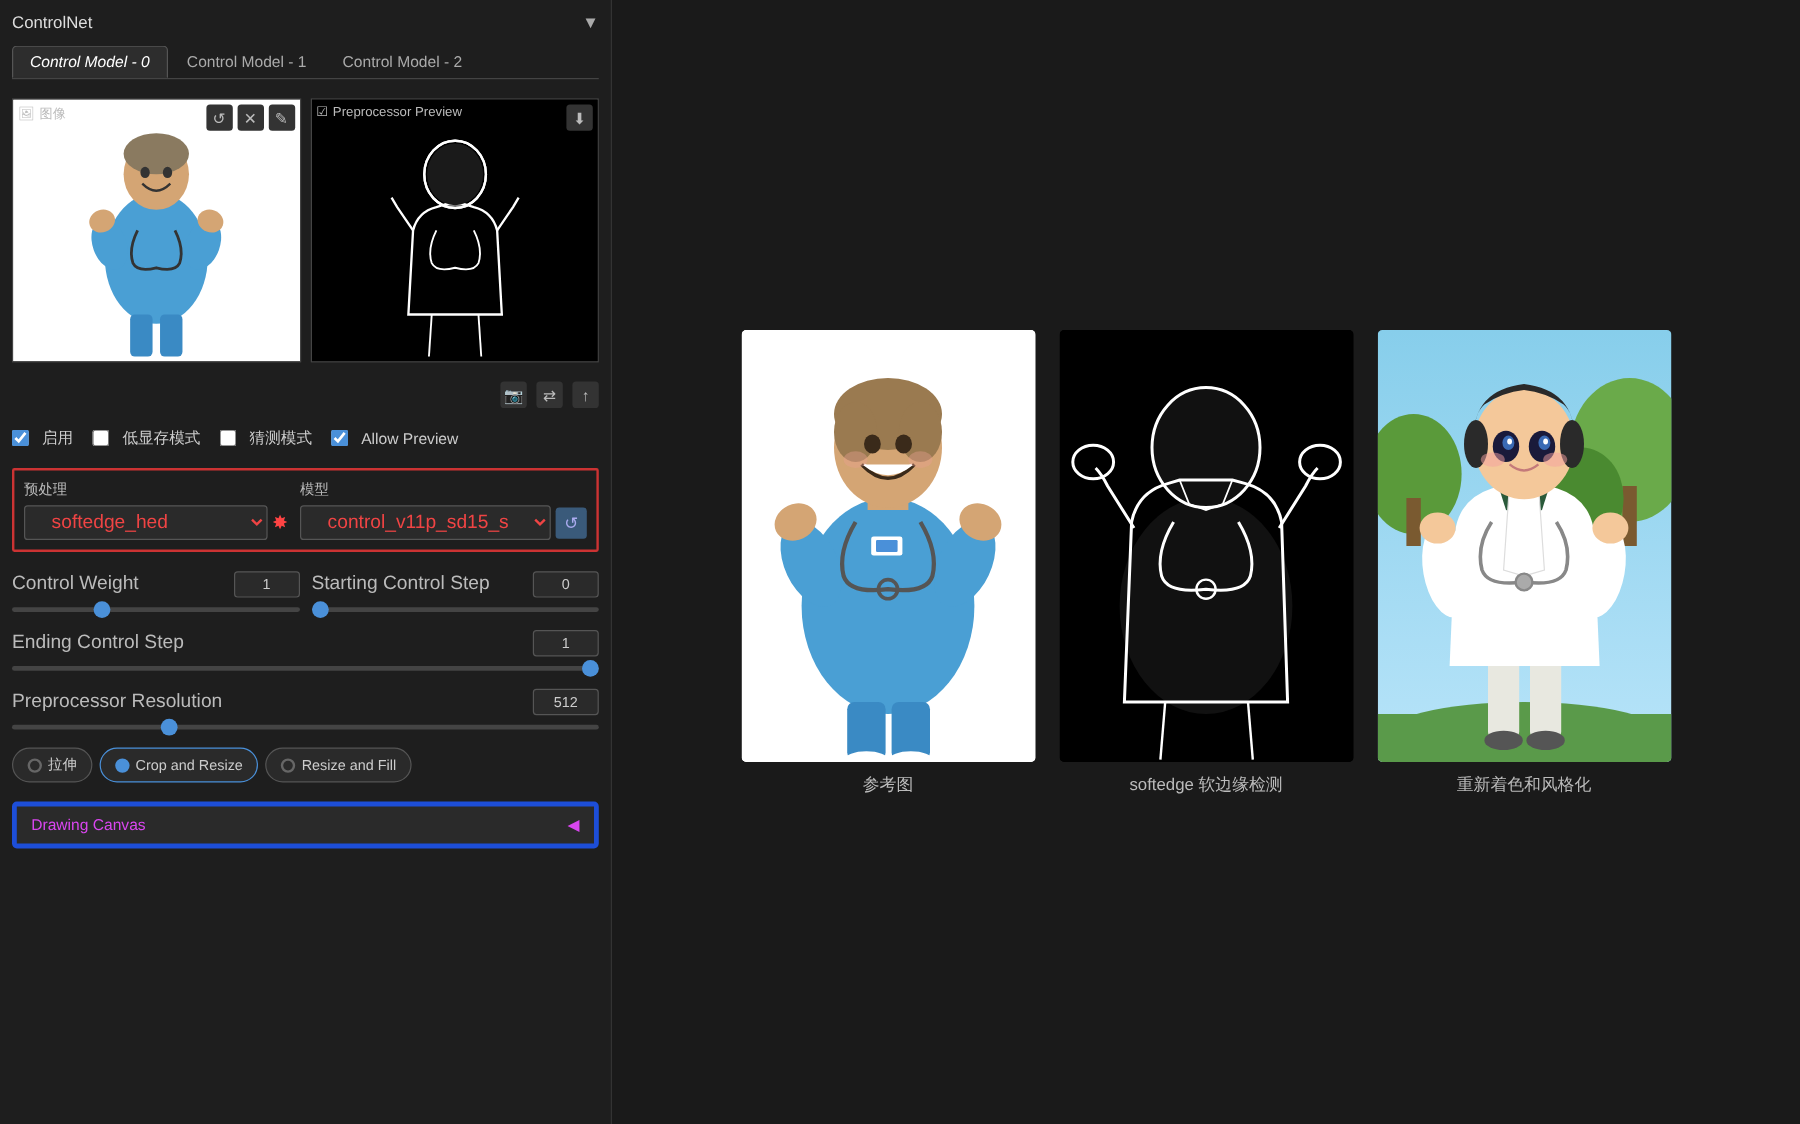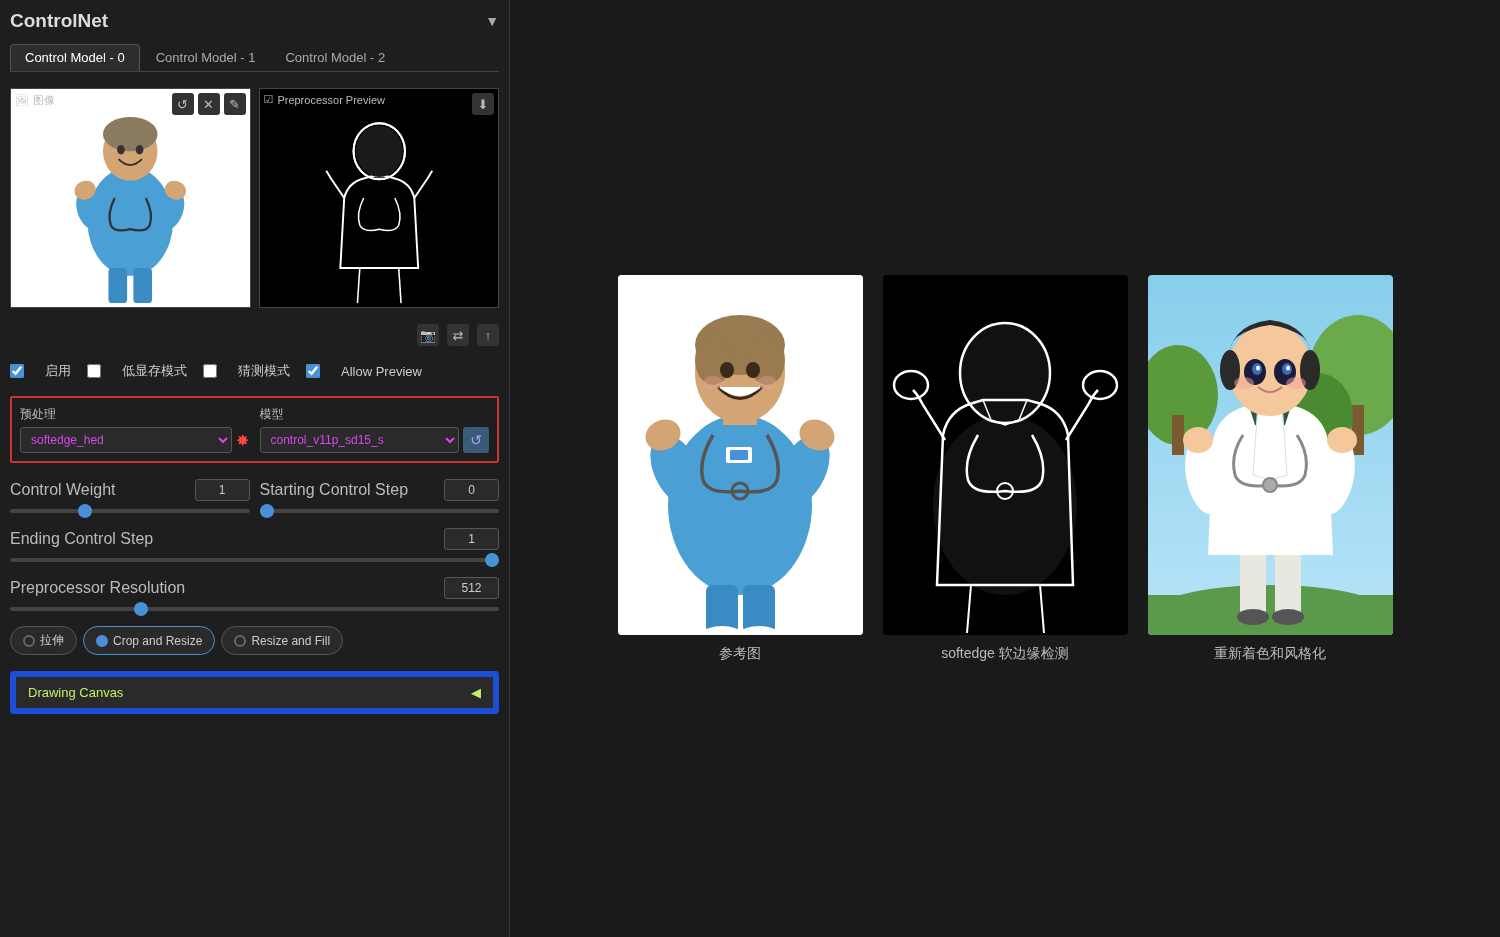--- a/index.html
+++ b/index.html
@@ -32,22 +32,22 @@
     }
 
     .panel-header {
       display: flex;
       align-items: center;
       justify-content: space-between;
       margin-bottom: 4px;
     }
 
     .panel-title {
-      font-size: 19px;
-      font-weight: bold;
+      font-size: 14px;
+      font-weight: normal;
       color: #ddd;
     }
 
     .panel-collapse-btn {
       color: #aaa;
       cursor: pointer;
       font-size: 14px;
     }
 
     
@@ -66,20 +66,21 @@
       color: #aaa;
       background: transparent;
       border: none;
     }
 
     .tab.active {
       background: #2d2d2d;
       color: #fff;
       border: 1px solid #555;
       border-bottom: 1px solid #2d2d2d;
+      font-style: italic;
     }
 
     
     .image-row {
       display: flex;
       gap: 8px;
       margin-bottom: 4px;
     }
 
     .image-box {
@@ -138,21 +139,21 @@
     .checkbox-row {
       display: flex;
       align-items: center;
       gap: 16px;
       margin: 4px 0;
     }
 
     .checkbox-item {
       display: flex;
       align-items: center;
-      gap: 21px;
+      gap: 11px;
       cursor: pointer;
     }
 
     .checkbox-item input[type="checkbox"] {
       accent-color: #4a90d9;
       width: 14px;
       height: 14px;
     }
 
     
@@ -179,25 +180,25 @@
     }
 
     .select-row {
       display: flex;
       align-items: center;
       gap: 4px;
     }
 
     select {
       background: #2a2a2a;
-      color: #d946ef;
+      color: #ef4444;
       border: 1px solid #555;
-      padding: 4px 6px;
+      padding: 4px 18px;
       border-radius: 3px;
-      font-size: 12px;
+      font-size: 16px;
       flex: 1;
     }
 
     .star-icon {
       color: #ff4444;
       font-size: 16px;
     }
 
     .refresh-btn {
       background: #3a5a7a;
@@ -293,22 +294,22 @@
       background: #4a90d9;
       border-color: #4a90d9;
     }
 
     
     .drawing-canvas-btn {
       display: flex;
       align-items: center;
       justify-content: space-between;
       background: #2a2a2a;
-      border: 6px solid #1d4ed8;
-      color: #bef264;
+      border: 4px solid #1d4ed8;
+      color: #d946ef;
       padding: 8px 12px;
       border-radius: 4px;
       cursor: pointer;
       font-size: 13px;
       margin-top: 4px;
     }
 
     
     .right-panel {
       flex: 1;

